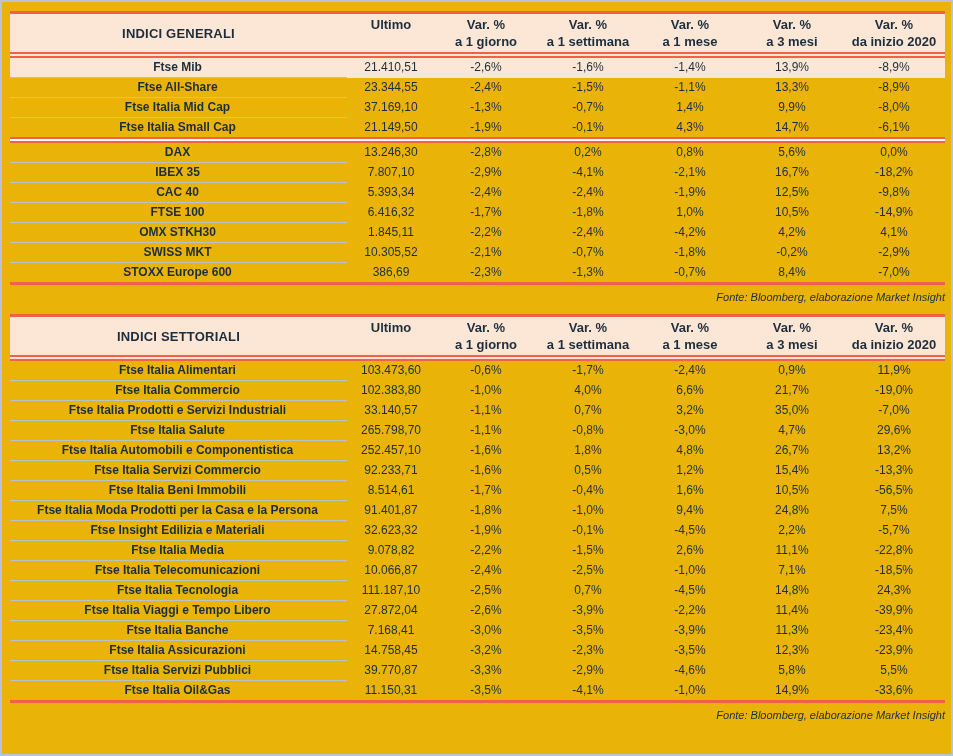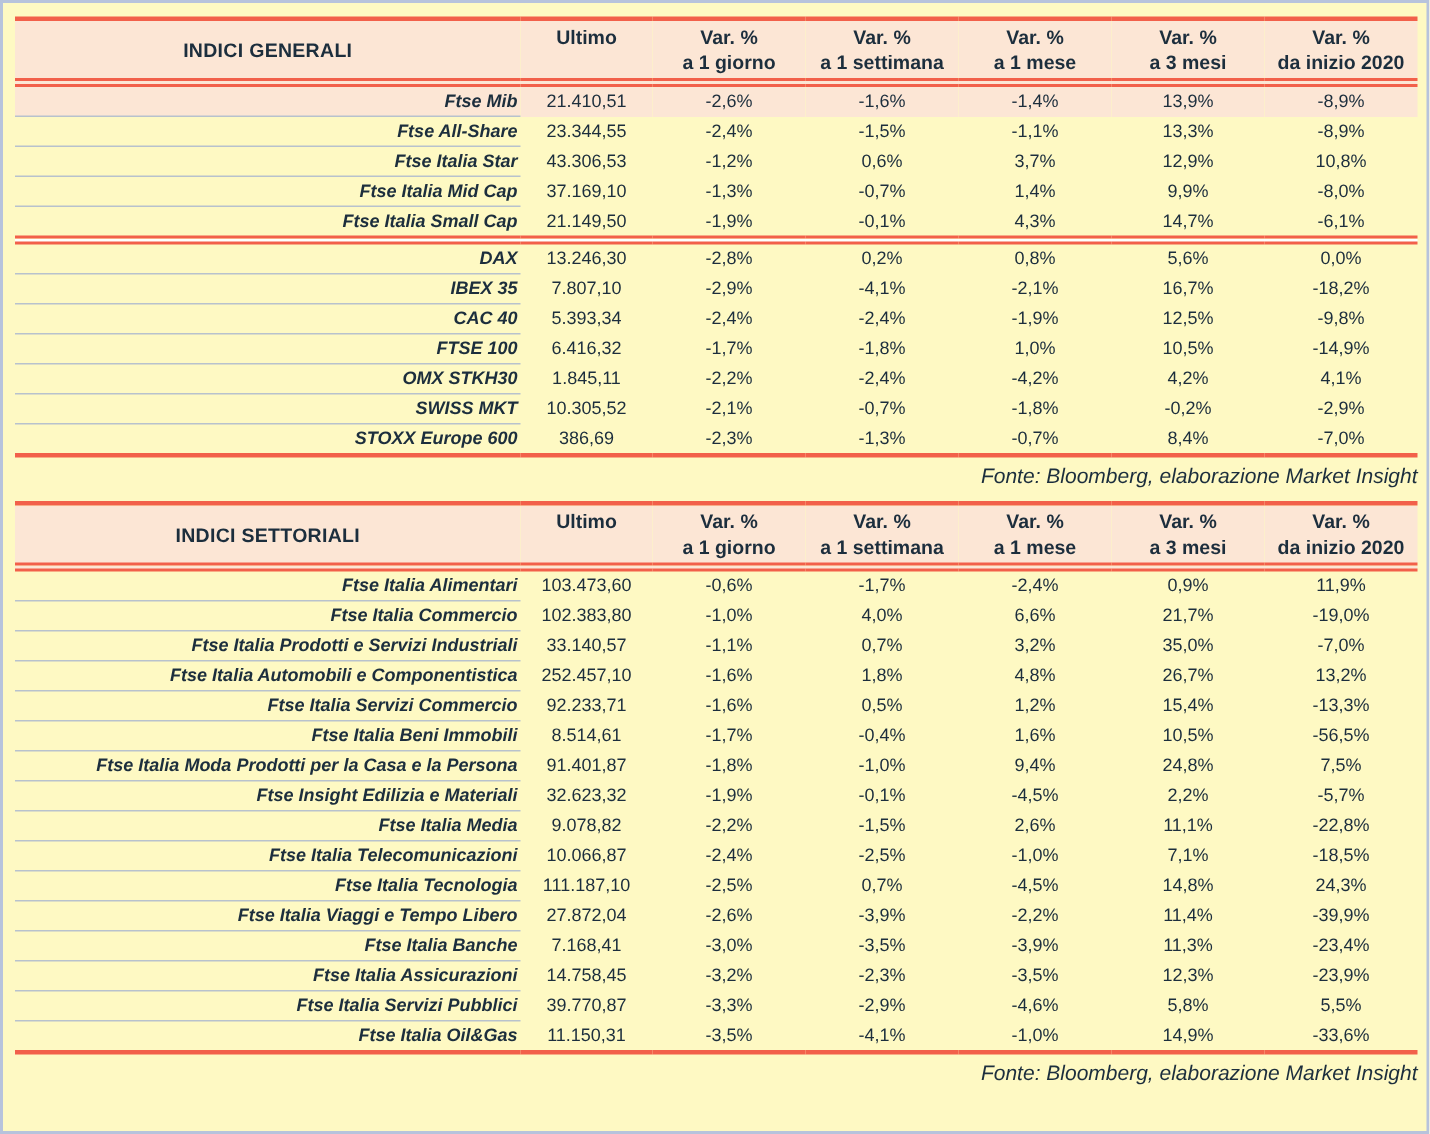--- a/index.html
+++ b/index.html
@@ -8,21 +8,21 @@
     --highlight-row-bg:#fce6d5;
     --text:#1c2e3d;
     --row-divider:#b8c2cd;
     --page-border:#b7c3dc;
   }
   html,body{margin:0;padding:0;background:#ffffff;}
   body{font-family:"Liberation Sans", sans-serif;}
   .page{
     width:953px;height:756px;box-sizing:border-box;
     border:2px solid var(--page-border);
-    background:#fef9c3;
+    background:#eab308;
     padding:9px 8px 0 8px;
     overflow:hidden;
   }
   table.idx-table{
     border-collapse:collapse;table-layout:fixed;width:935px;
     border-top:3px solid var(--accent-line);
     border-bottom:3px solid var(--accent-line);
   }
   .idx-table td,.idx-table th{
     color:var(--text);font-size:12px;line-height:19px;height:19px;
@@ -36,29 +36,29 @@
   .hl{display:block;line-height:17px;font-size:13px;}
   .hl.empty{height:17px;}
   tr.sep td{
     height:2px;padding:0;line-height:2px;
     border-top:2px solid var(--accent-line);
     border-bottom:2px solid var(--accent-line);
     background:#fff;
   }
   tr.sep.sep-peach td{background:var(--header-bg);}
   td.name-cell{
-    font-weight:bold;font-style:italic;text-align:right;padding-left:0;
+    font-weight:bold;text-align:center;padding-left:0;
     border-bottom:1px solid var(--row-divider);
   }
   tbody.grp tr:last-child td.name-cell{border-bottom:none;}
   td.val{text-align:center;}
   td.val.day{font-weight:normal;}
   tr.row-hl td{background:var(--highlight-row-bg);}
   .fonte{
-    width:935px;text-align:right;font-style:italic;font-size:14px;
+    width:935px;text-align:right;font-style:italic;font-size:11px;
     color:var(--text);line-height:20px;height:20px;
   }
   .fonte.first{margin:2px 0 7px 0;}
   .fonte.last{margin-top:2px;}
 </style>
 </head>
 <body>
 
 <div class="page">
   <div>
@@ -117,29 +117,20 @@
           <tr>
             <td class="name-cell">Ftse All-Share</td>
             <td class="val">23.344,55</td>
             <td class="val day">-2,4%</td>
             <td class="val">-1,5%</td>
             <td class="val">-1,1%</td>
             <td class="val">13,3%</td>
             <td class="val">-8,9%</td>
           </tr>
           <tr>
-            <td class="name-cell">Ftse Italia Star</td>
-            <td class="val">43.306,53</td>
-            <td class="val day">-1,2%</td>
-            <td class="val">0,6%</td>
-            <td class="val">3,7%</td>
-            <td class="val">12,9%</td>
-            <td class="val">10,8%</td>
-          </tr>
-          <tr>
             <td class="name-cell">Ftse Italia Mid Cap</td>
             <td class="val">37.169,10</td>
             <td class="val day">-1,3%</td>
             <td class="val">-0,7%</td>
             <td class="val">1,4%</td>
             <td class="val">9,9%</td>
             <td class="val">-8,0%</td>
           </tr>
           <tr>
             <td class="name-cell">Ftse Italia Small Cap</td>
@@ -289,20 +280,29 @@
           <tr>
             <td class="name-cell">Ftse Italia Prodotti e Servizi Industriali</td>
             <td class="val">33.140,57</td>
             <td class="val day">-1,1%</td>
             <td class="val">0,7%</td>
             <td class="val">3,2%</td>
             <td class="val">35,0%</td>
             <td class="val">-7,0%</td>
           </tr>
           <tr>
+            <td class="name-cell">Ftse Italia Salute</td>
+            <td class="val">265.798,70</td>
+            <td class="val day">-1,1%</td>
+            <td class="val">-0,8%</td>
+            <td class="val">-3,0%</td>
+            <td class="val">4,7%</td>
+            <td class="val">29,6%</td>
+          </tr>
+          <tr>
             <td class="name-cell">Ftse Italia Automobili e Componentistica</td>
             <td class="val">252.457,10</td>
             <td class="val day">-1,6%</td>
             <td class="val">1,8%</td>
             <td class="val">4,8%</td>
             <td class="val">26,7%</td>
             <td class="val">13,2%</td>
           </tr>
           <tr>
             <td class="name-cell">Ftse Italia Servizi Commercio</td>

